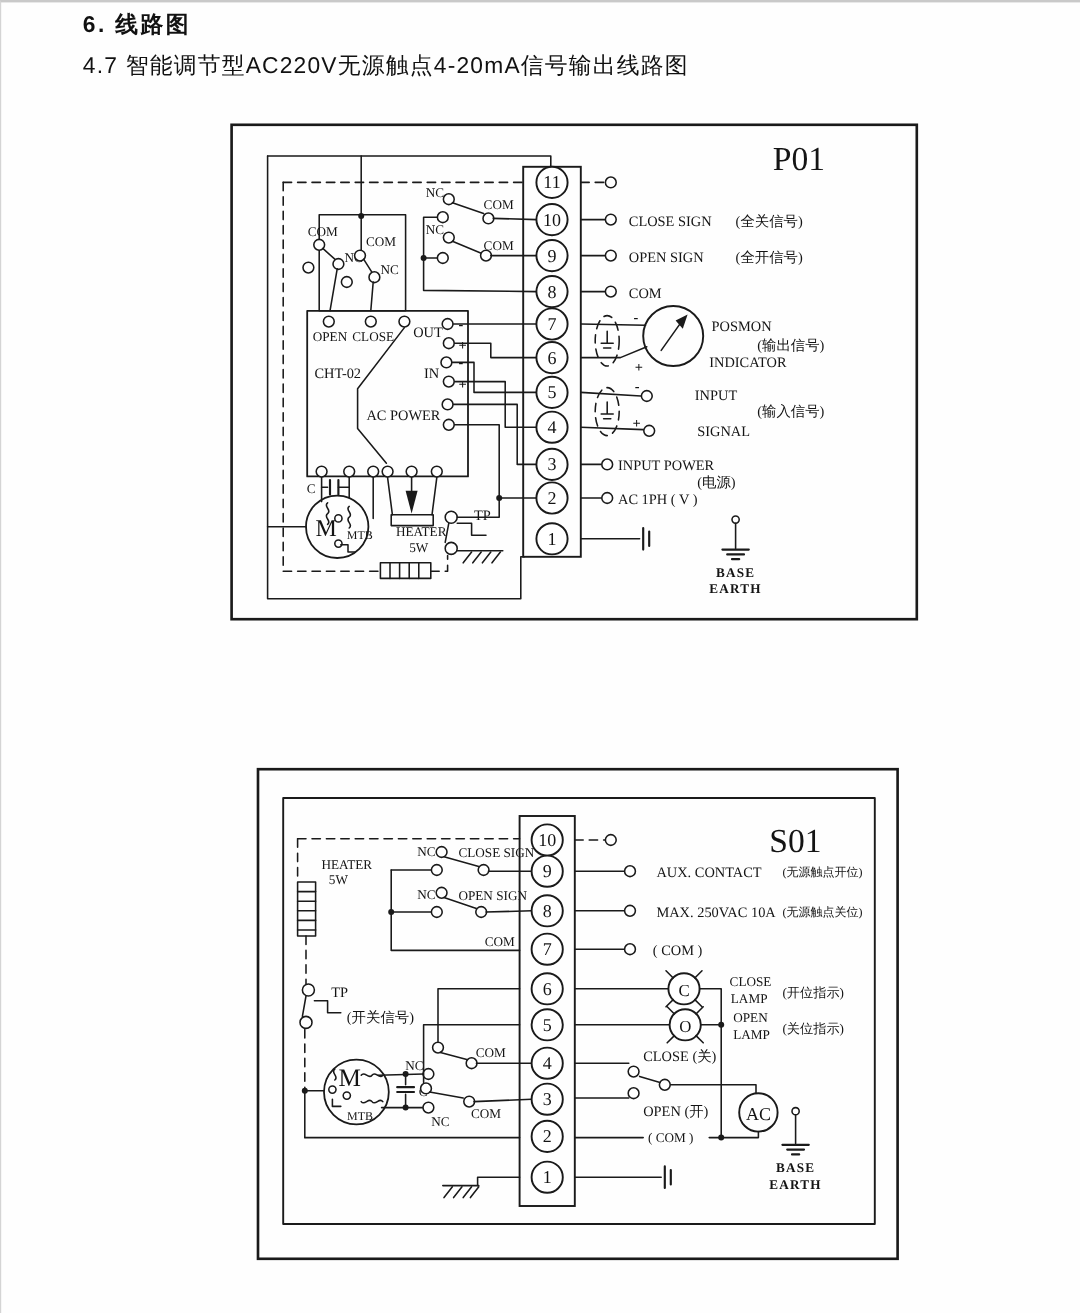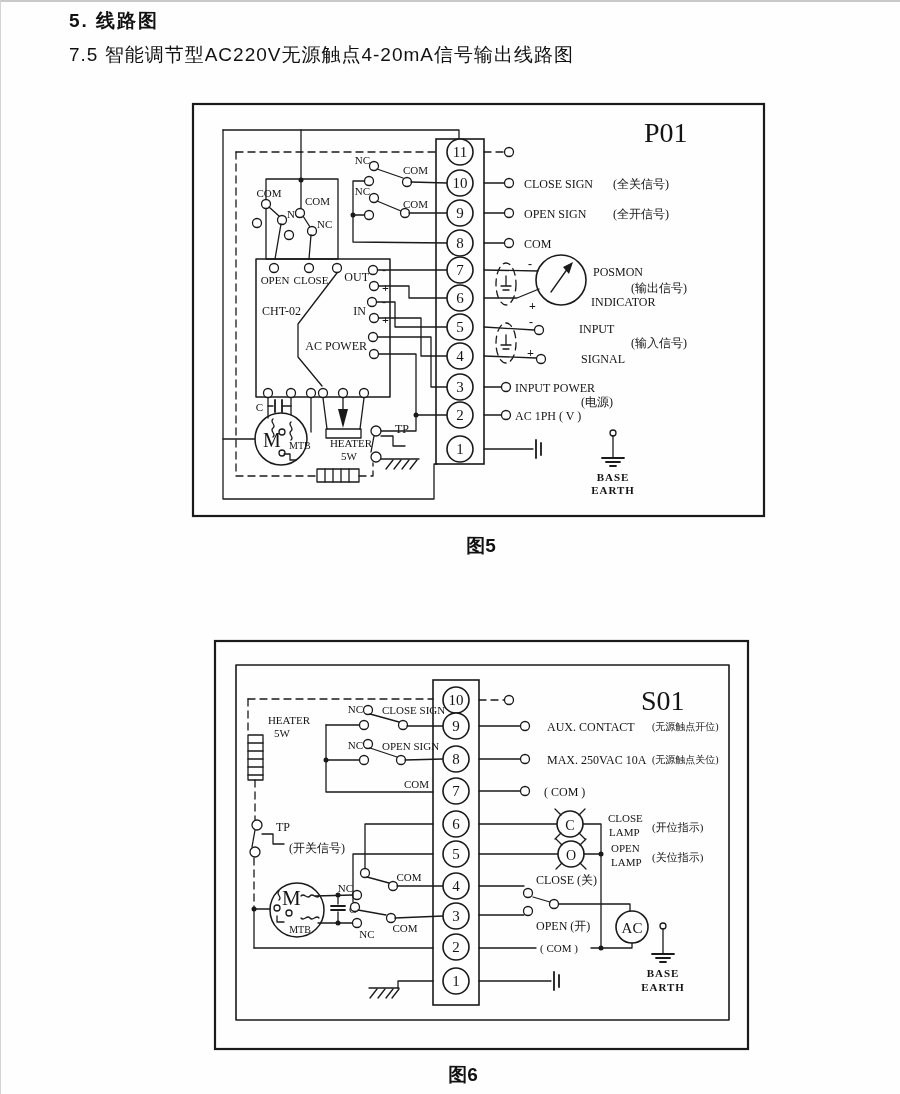--- a/index.html
+++ b/index.html
@@ -32,22 +32,22 @@
   .sign{font-size:12px;font-weight:bold;}
   .mid{text-anchor:middle;}
   .end{text-anchor:end;}
   .be{font-size:11px;font-weight:600;text-anchor:middle;letter-spacing:1px;}
 </style>
 </head>
 <body>
 
 <div id="page">
 
-  <div class="heading">5. 线路图</div>
-  <div id="sub1" class="subheading">7.5 智能调节型AC220V无源触点4-20mA信号输出线路图</div>
+  <div class="heading">6. 线路图</div>
+  <div id="sub1" class="subheading">4.7 智能调节型AC220V无源触点4-20mA信号输出线路图</div>
 
   <div id="fig5" class="figwrap">
   <svg width="577" height="417" viewBox="190 100 577 417">
 
     <rect x="192" y="102" width="571" height="412" class="box" style="stroke-width:2.2"></rect>
     <text x="643" y="140" class="code">P01</text>
 
     <g class="ln">
       <path d="M222,128 L458,128 L458,137"></path>
       <path d="M222,128 L222,497 L433,497 L433,462 L436,462"></path>
@@ -261,21 +261,20 @@
 
     <g>
       <circle cx="612" cy="431" r="3" class="ct"></circle>
       <path class="ln" d="M612,434 L612,455"></path>
       <path class="ln" d="M601,456 L623,456 M605,460 L619,460 M609,464 L615,464" style="stroke-width:1.8"></path>
       <text x="612" y="479" class="be">BASE</text>
       <text x="612" y="492" class="be">EARTH</text>
     </g>
   </svg>
   </div>
-  <div id="cap5" class="figcap">图5</div>
 
   <div id="fig6" class="figwrap">
   <svg width="538" height="417" viewBox="212 633 538 417">
 
     <rect x="214" y="639" width="533" height="408" class="box" style="stroke-width:2.2"></rect>
     <rect x="235" y="663" width="493" height="355" class="ln" style="stroke-width:1.6"></rect>
     <text x="640" y="708" class="code">S01</text>
 
     <g>
       <path class="ln dash" d="M247,697 L432,697"></path>
@@ -447,15 +446,14 @@
 
     <g>
       <circle cx="662" cy="924" r="3" class="ct"></circle>
       <path class="ln" d="M662,927 L662,951"></path>
       <path class="ln" d="M651,952 L673,952 M655,956 L669,956 M659,960 L665,960" style="stroke-width:1.8"></path>
       <text x="662" y="975" class="be">BASE</text>
       <text x="662" y="989" class="be">EARTH</text>
     </g>
   </svg>
   </div>
-  <div id="cap6" class="figcap">图6</div>
 
 </div>
 
 </body></html>

